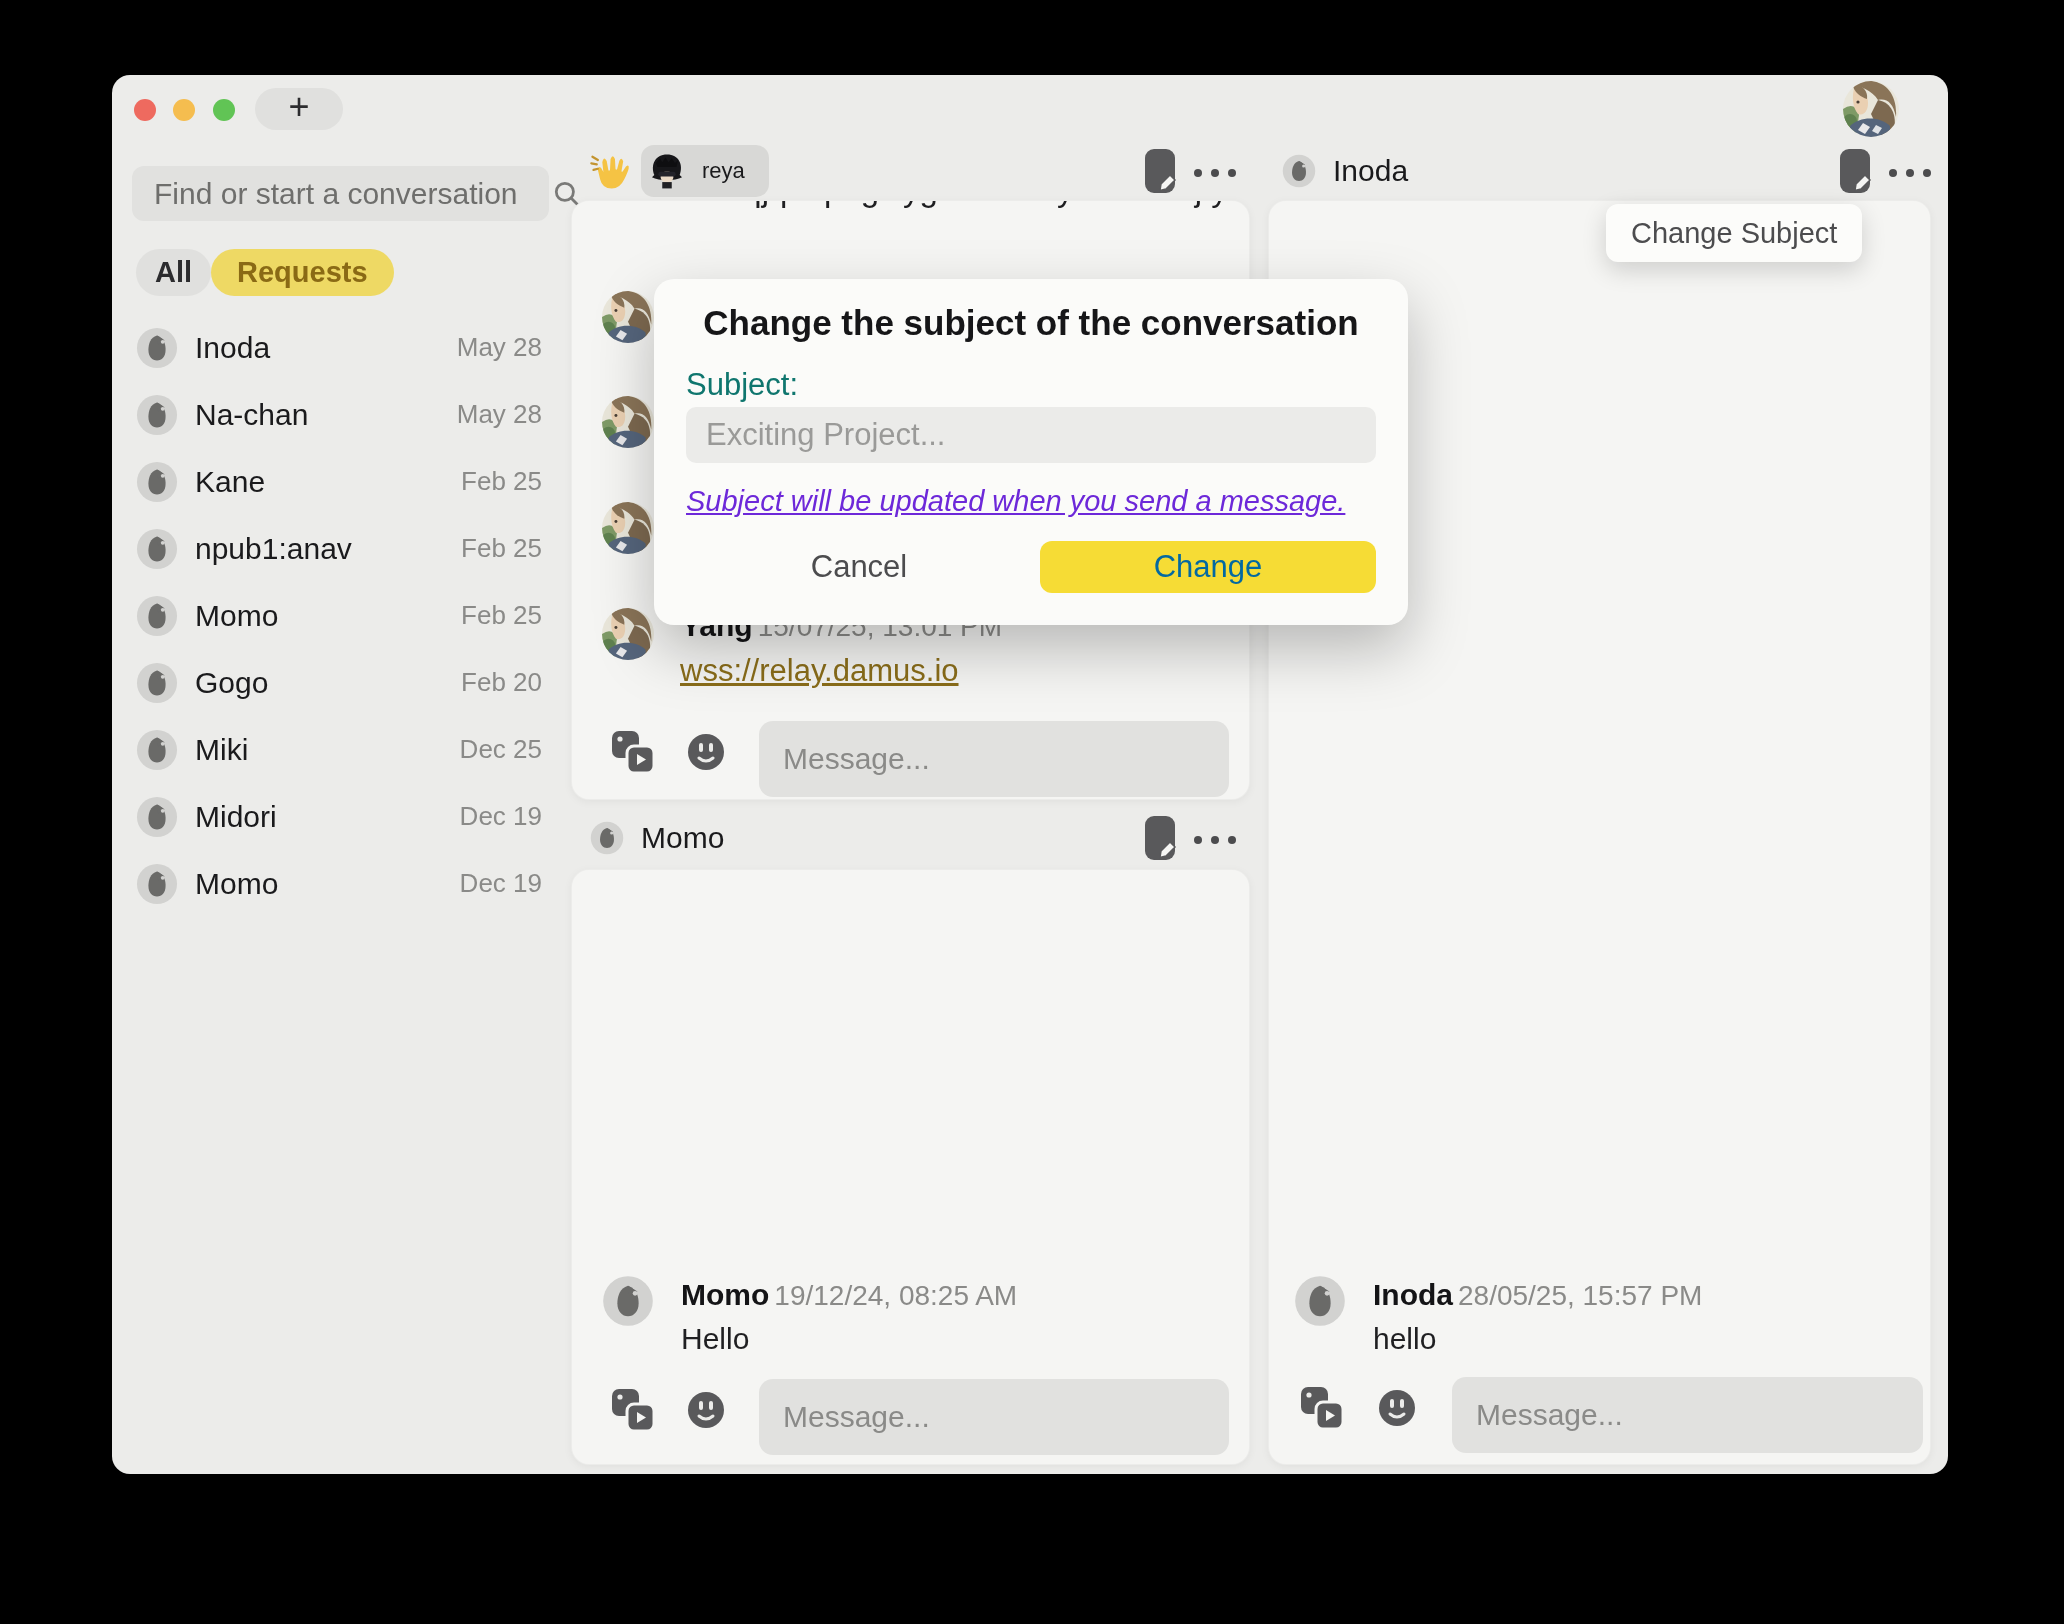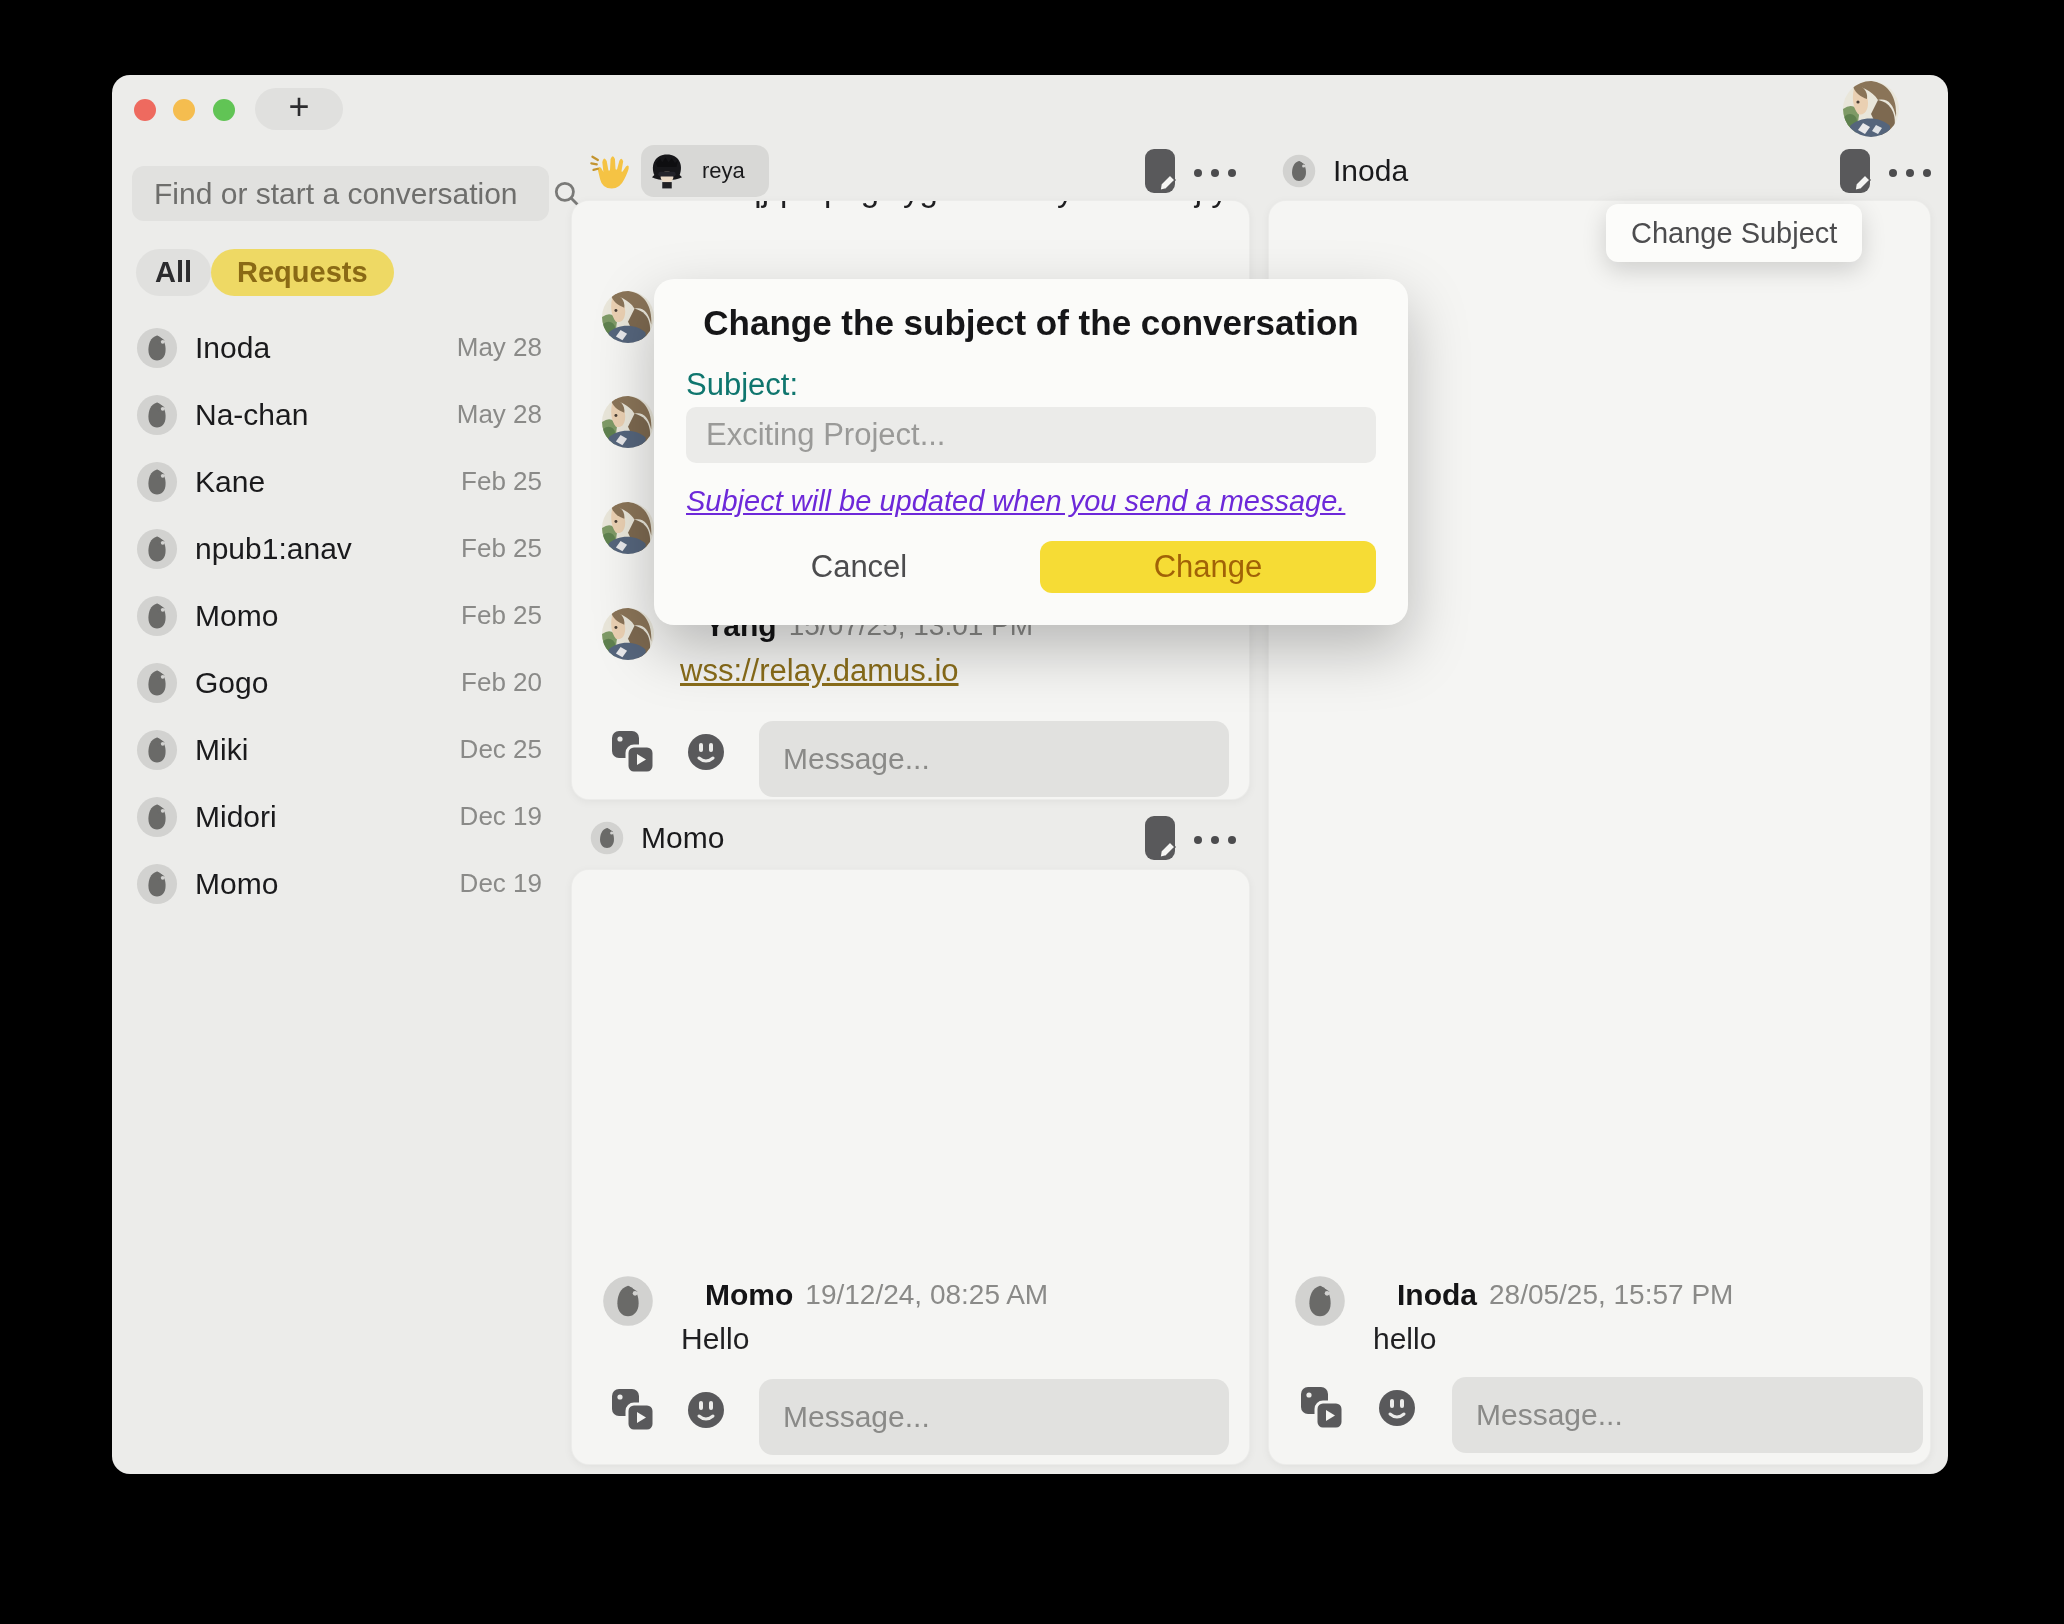--- a/index.html
+++ b/index.html
@@ -60,21 +60,21 @@
   .icon-btn { position:absolute; cursor:default; }
 
   
   .card { position:absolute; background:#f5f5f3; border-radius:18px; overflow:hidden;
           border:1px solid rgba(0,0,0,.035); box-shadow:0 2px 8px rgba(0,0,0,.05); }
   .card-reya  { left:459px;  top:125px; width:679px; height:600px; }
   .card-momo  { left:459px;  top:794px; width:679px; height:596px; }
   .card-inoda { left:1156px; top:125px; width:663px; height:1265px; }
 
   .npub { position:absolute; font-size:33px; color:#1f1f21; white-space:nowrap; }
-  .msg-row { position:absolute; display:flex; align-items:center; gap:12px;margin-left:24px; }
+  .msg-row { position:absolute; display:flex; align-items:flex-end; gap:5px; }
   .msg-sender { font-size:30px; font-weight:700; color:#141416; }
   .msg-time { font-size:28px; color:#8a8a88; }
   .msg-text { position:absolute; font-size:30px; color:#1f1f21; }
   .msg-link { position:absolute; font-size:31px; color:#8a6d1a; text-decoration:underline; }
 
   .chat-input { position:absolute; height:76px; background:#e1e1df; border-radius:14px;
                 border:0; outline:none; font-size:30px; color:#3c3c3e; padding:0 24px;
                 font-family:"Liberation Sans", sans-serif; }
   .chat-input::placeholder { color:#8a8a88; }
   .row-icon { position:absolute; display:flex; }
@@ -96,21 +96,21 @@
                  font-size:31px; color:#3c3c3e; padding:15px 20px;
                  font-family:"Liberation Sans", sans-serif; }
   .modal-input::placeholder { color:#9a9a98; }
   .modal-note { position:absolute; left:32px; top:206px; font-size:29px;
                 font-style:italic; color:#6d28d9;text-decoration:underline; }
   .btn-cancel { position:absolute; left:120px; top:262px; width:170px; height:52px;
                 background:transparent; border:0; font-size:31px; color:#4c4c4e;
                 font-family:"Liberation Sans", sans-serif; }
   .btn-change { position:absolute; left:386px; top:262px; width:336px; height:52px;
                 background:#f6dc35; border:0; border-radius:12px; font-size:31px;
-                color:#a16207; font-family:"Liberation Sans", sans-serif; }
+                color:#0369a1; font-family:"Liberation Sans", sans-serif; }
 </style>
 </head>
 <body>
 
 <div class="stage">
 <div class="window">
 
   <div class="tl red"></div>
   <div class="tl yellow"></div>
   <div class="tl green"></div>

